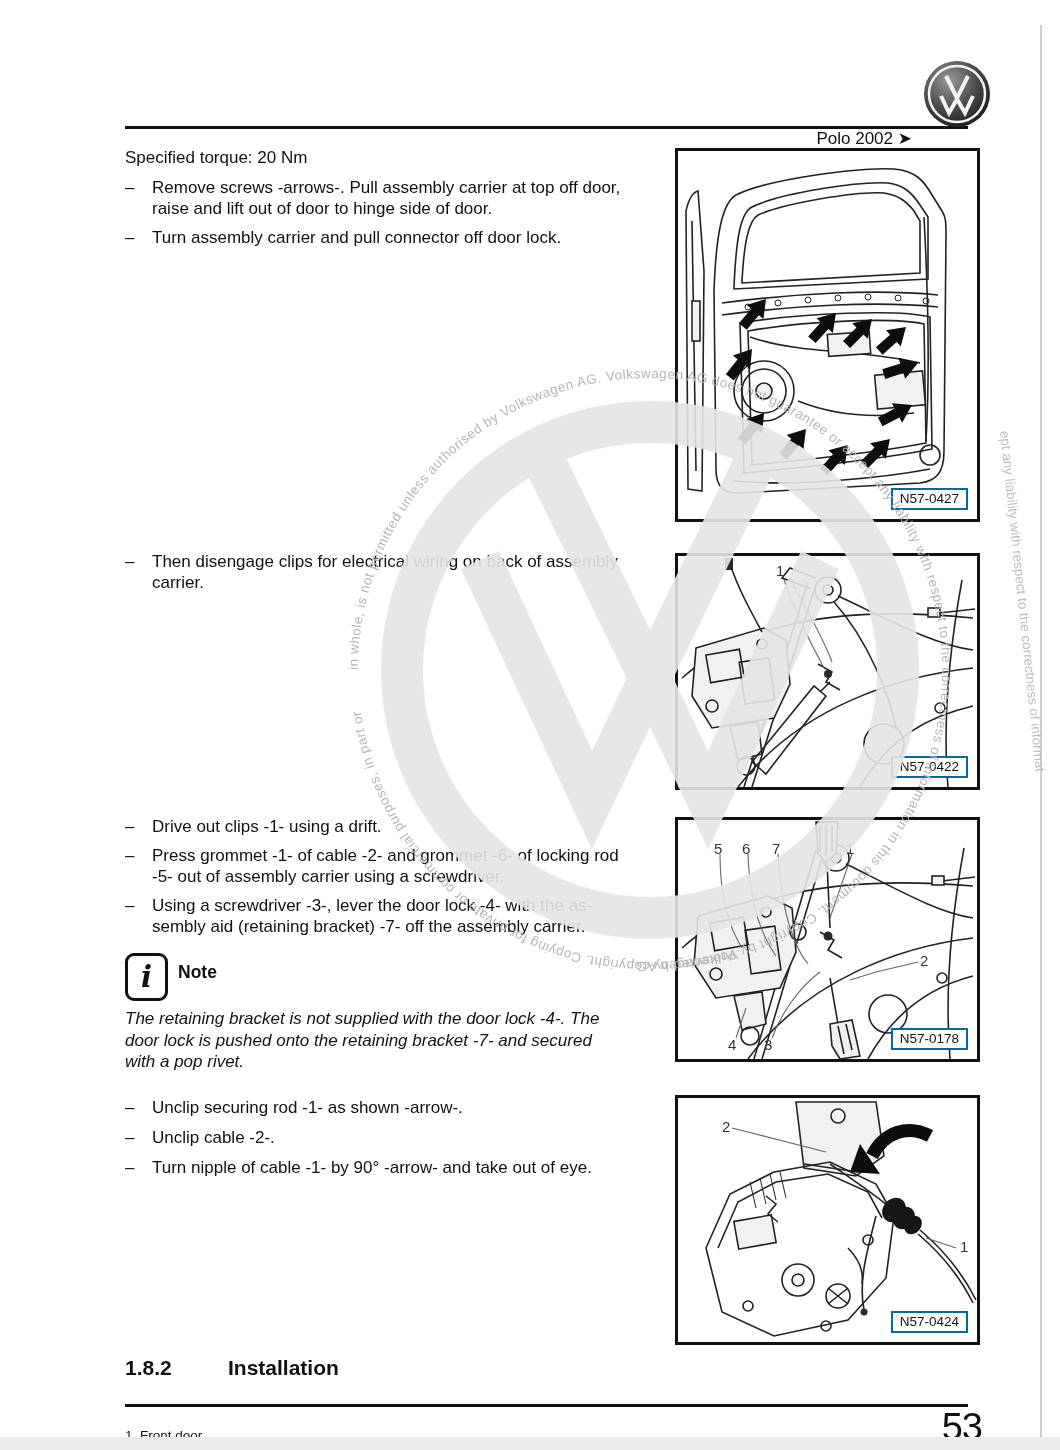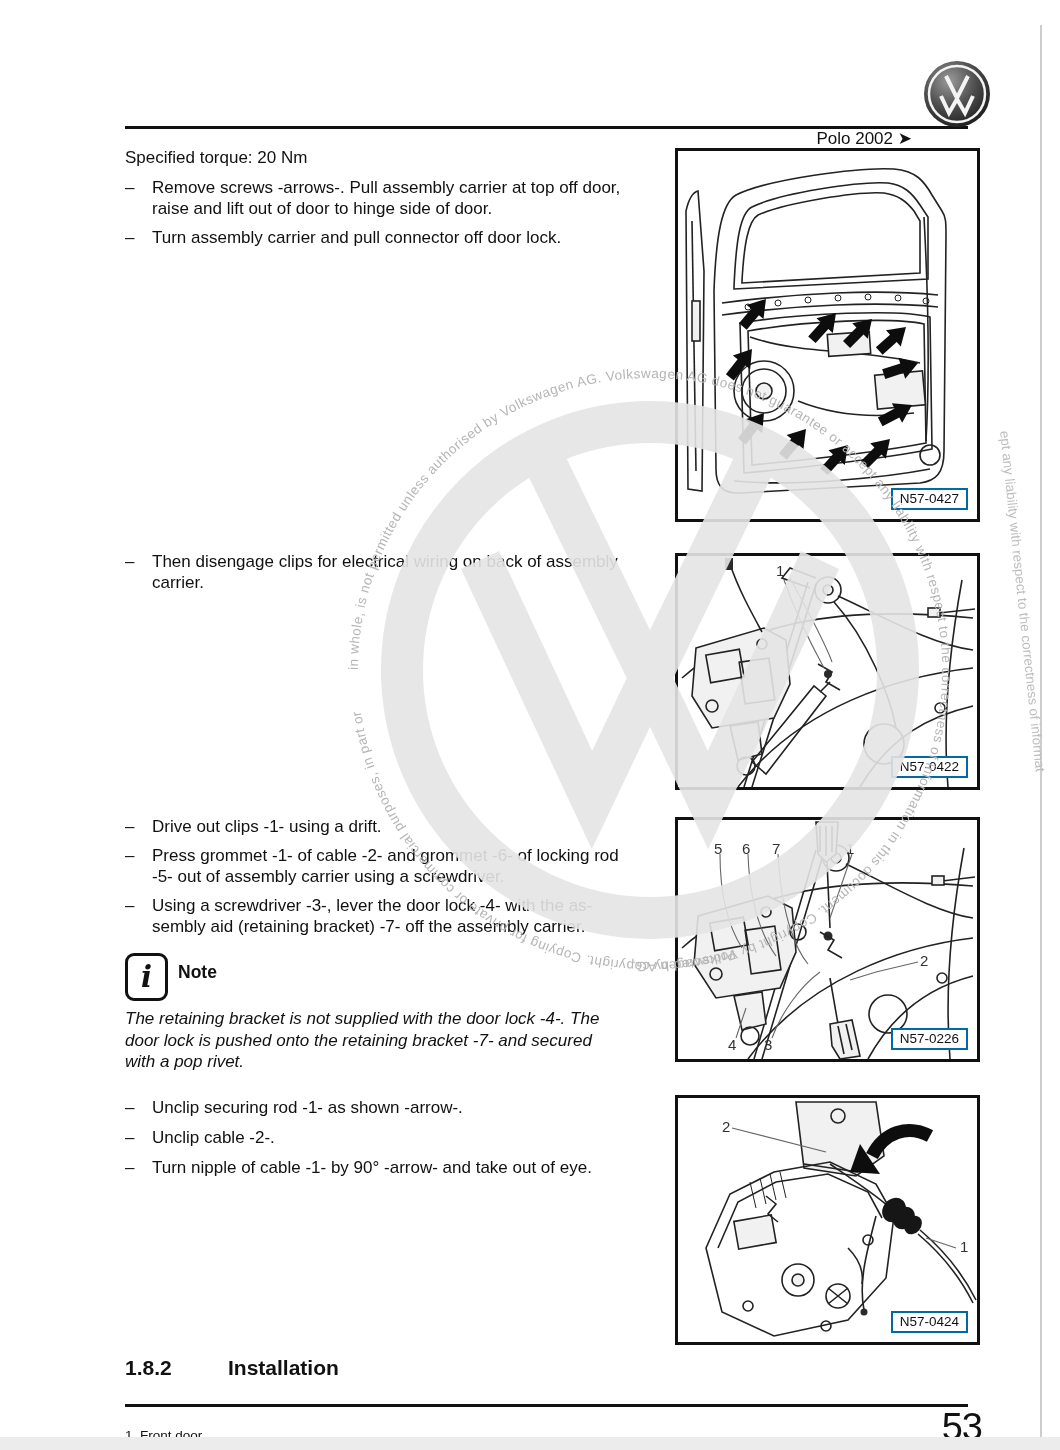--- a/index.html
+++ b/index.html
@@ -294,21 +294,21 @@
       <path class="lead" d="M58,218 L68,188"></path>
       <path class="lead" d="M94,218 C102,196 120,168 142,152"></path>
     </svg>
     <div class="callout" style="left:36px;top:20px;">5</div>
     <div class="callout" style="left:64px;top:20px;">6</div>
     <div class="callout" style="left:94px;top:20px;">7</div>
     <div class="callout" style="left:168px;top:20px;">1</div>
     <div class="callout" style="left:242px;top:132px;">2</div>
     <div class="callout" style="left:50px;top:216px;">4</div>
     <div class="callout" style="left:86px;top:216px;">3</div>
-    <div class="figlabel">N57-0226</div>
+    <div class="figlabel">N57-0178</div>
   </div>
 
   <div class="fig" style="top:1095px;height:250px;">
     <svg width="299" height="244" viewBox="0 0 299 244">
 
       <polygon class="artf" fill="#f6f6f6" points="118,4 198,4 206,58 178,78 126,70"></polygon>
       <circle class="art" cx="160" cy="18" r="7"></circle>
       <path class="art" d="M126,66 L180,74" stroke-width="1.2"></path>
 
       <path class="art" stroke-width="2.2" d="M28,150 L52,96 L96,74 L152,64 L198,86 L216,118 L208,180 L170,222 L96,238 L44,214 Z"></path>

